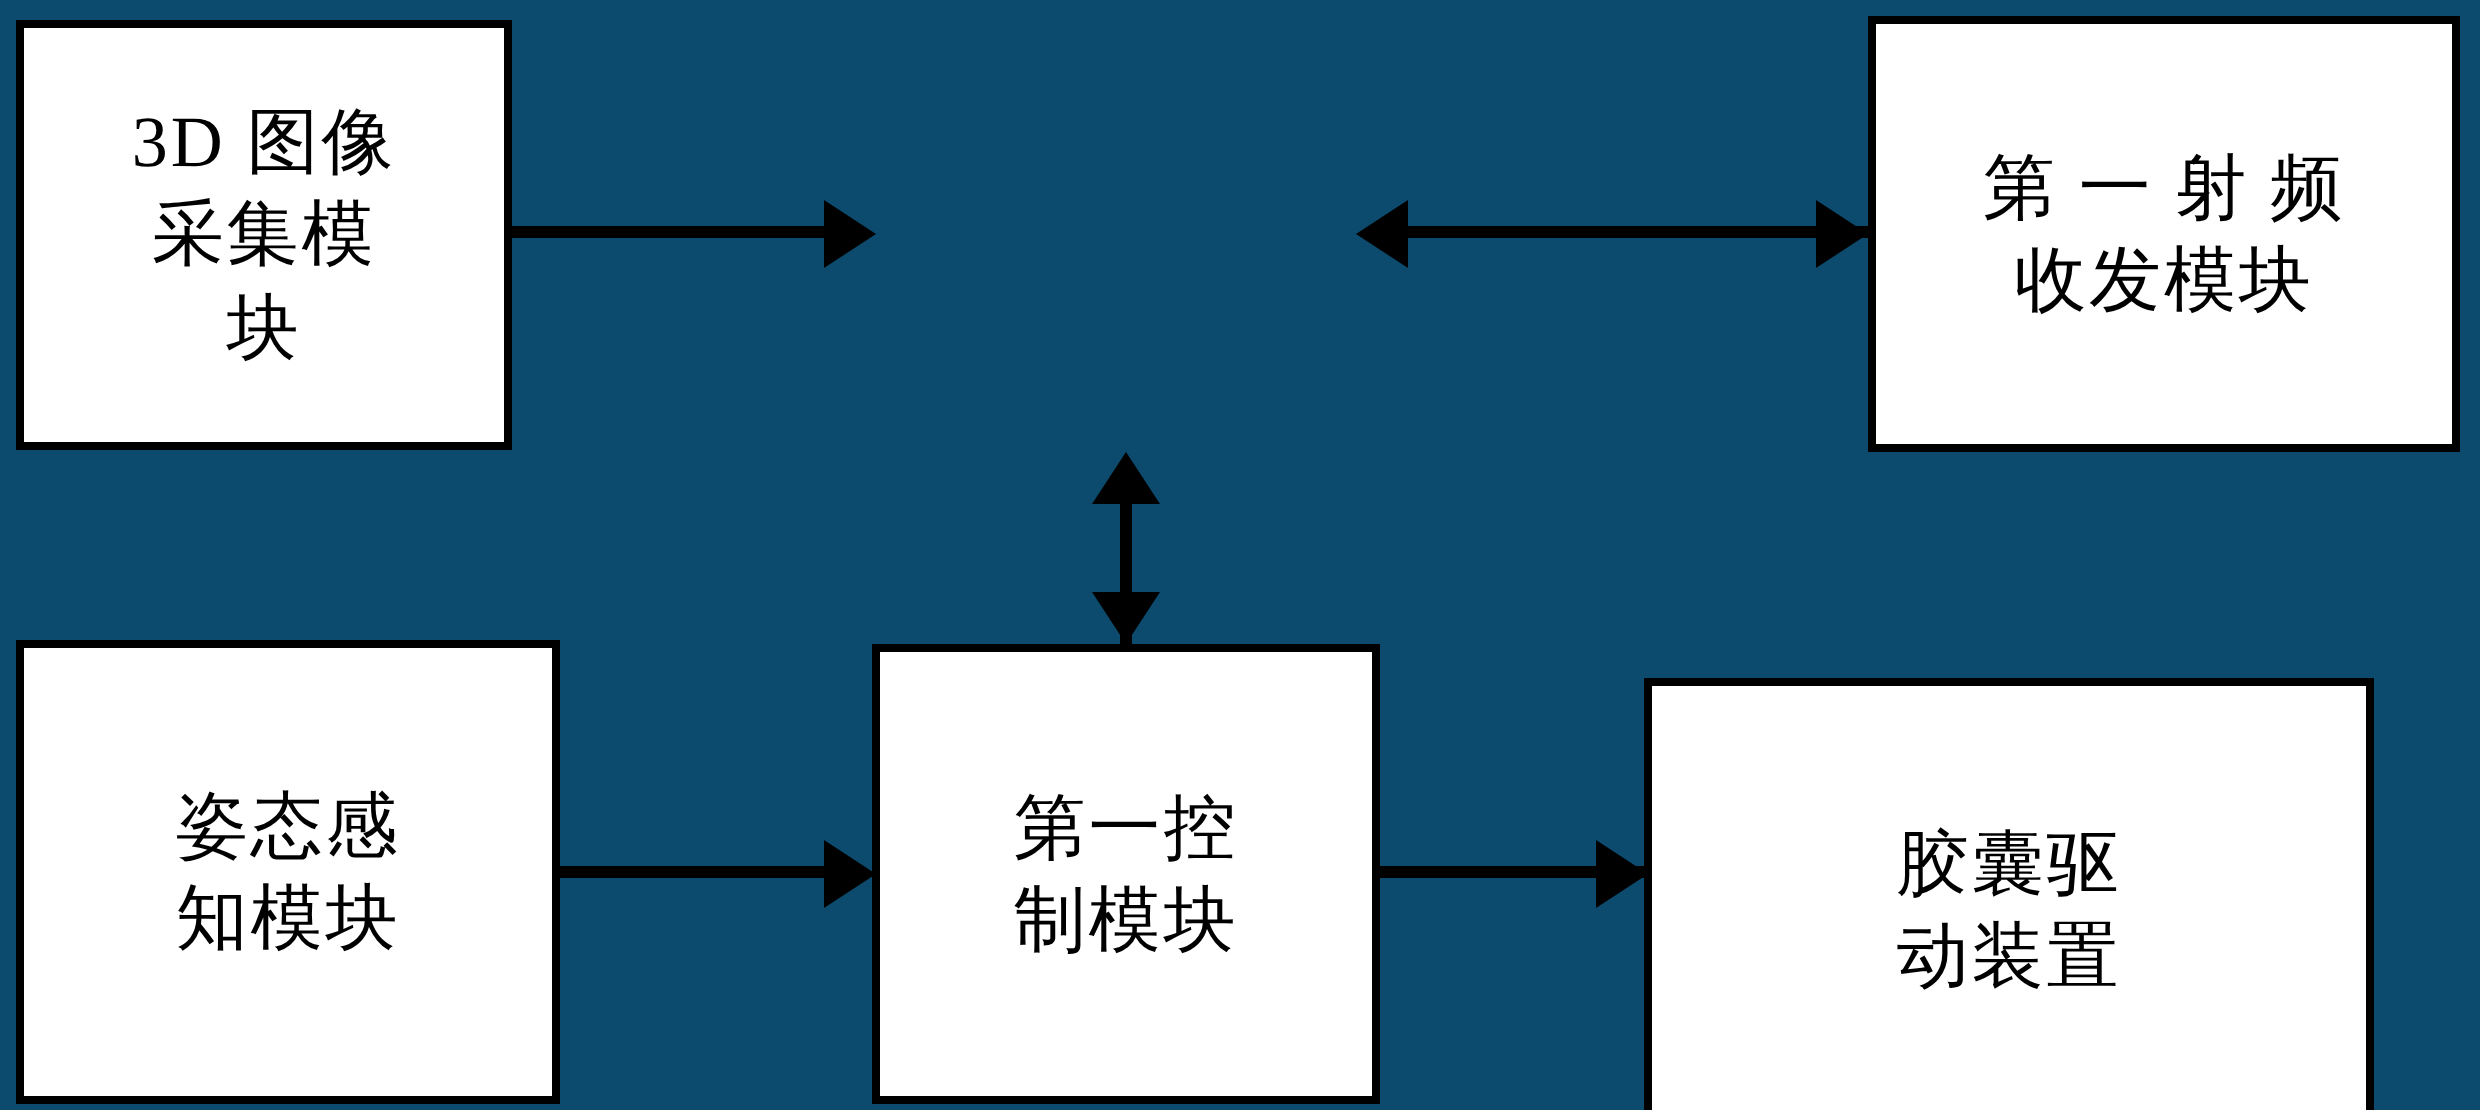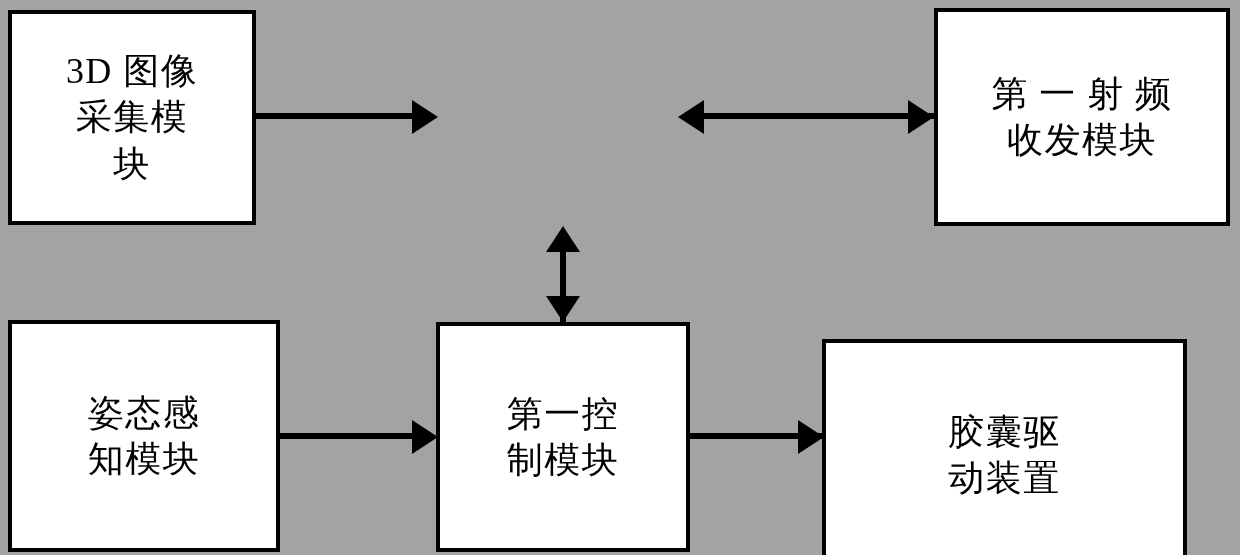--- a/index.html
+++ b/index.html
@@ -7,21 +7,21 @@
     padding: 0;
     background: #ffffff;
   }
   body {
     font-family: "Liberation Serif", "DejaVu Serif", serif;
   }
   #diagram {
     position: relative;
     width: 1240px;
     height: 555px;
-    background: #a3a3a3;
+    background: #0c4a6e;
     overflow: hidden;
   }
   .node {
     position: absolute;
     box-sizing: border-box;
     border: 4px solid #000000;
     background: #ffffff;
     display: flex;
     align-items: center;
     justify-content: center;

